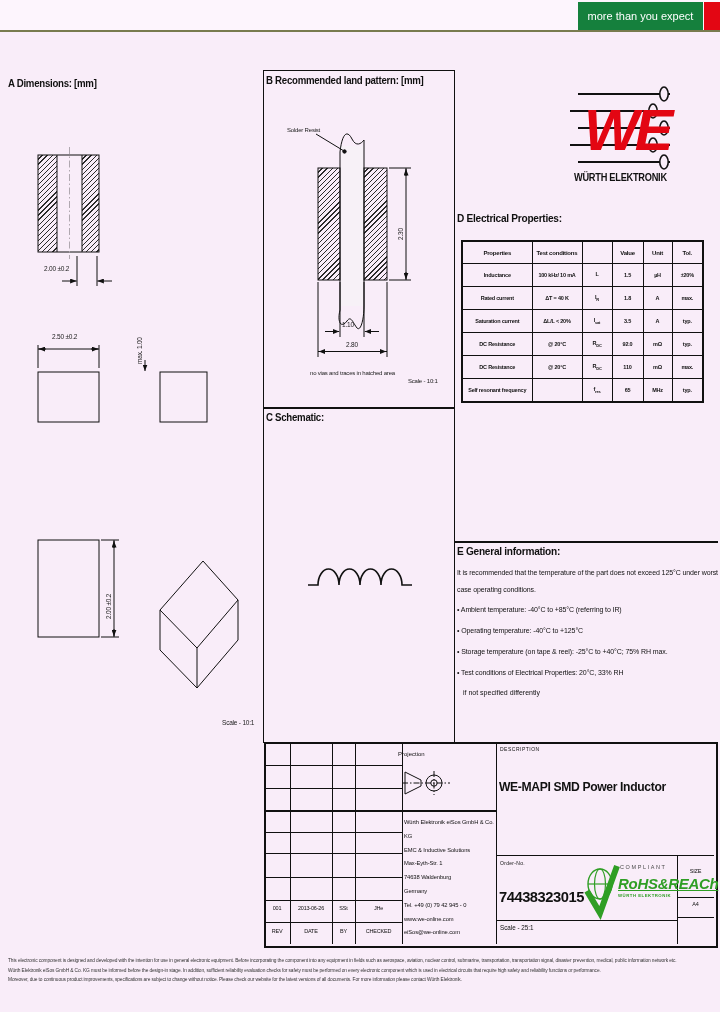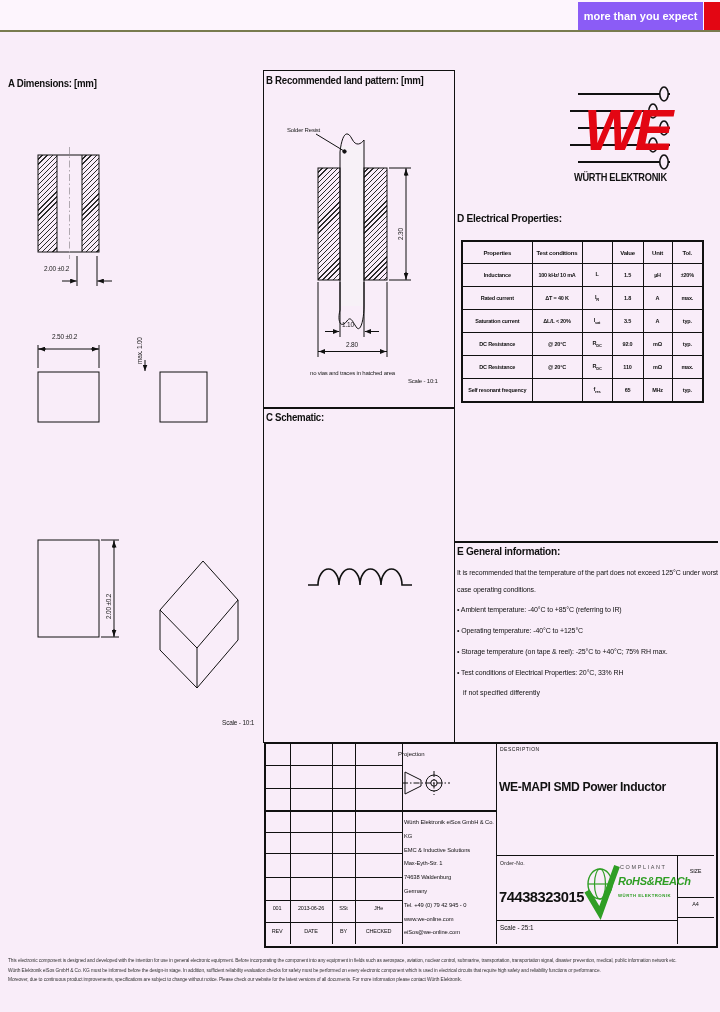--- a/index.html
+++ b/index.html
@@ -10,21 +10,21 @@
   .sec-title{font-weight:bold;font-size:10.5px;letter-spacing:-0.3px;transform:scaleX(0.92);transform-origin:0 0;}
   .dim{font-size:6.5px;color:#222;letter-spacing:-0.2px;}
   .small{font-size:6px;color:#222;letter-spacing:-0.2px;}
   .rot{transform:rotate(-90deg);transform-origin:0 0;}
   .hatch{position:absolute;background-image:repeating-linear-gradient(135deg,rgba(0,0,0,0) 0px,rgba(0,0,0,0) 2.7px,#2b2b2b 2.7px,#2b2b2b 3.6px);}
   .box{position:absolute;border:1.5px solid #111;}
   .tbl-h{position:absolute;height:0;border-top:1px solid #111;}
   .tbl-h2{position:absolute;height:0;border-top:2px solid #111;}
   .tbl-v{position:absolute;width:0;border-left:1px solid #111;}
   .topstrip{position:absolute;left:0;top:0;width:720px;height:30px;background:#fdf5fd;}
-  .tagline{position:absolute;left:578px;top:2px;width:125px;height:28px;background:#8b5cf6;color:#ffffff;font-weight:bold;font-size:11px;line-height:28px;text-align:center;}
+  .tagline{position:absolute;left:578px;top:2px;width:125px;height:28px;background:#15803d;color:#ffffff;font-weight:normal;font-size:11px;line-height:28px;text-align:center;}
   .redbox{position:absolute;left:704px;top:2px;width:16px;height:28px;background:#e30613;}
   .rule{position:absolute;left:0;top:30px;width:720px;height:2px;background:#787b4f;}
   table.props{position:absolute;left:461px;top:240px;width:241px;border-collapse:collapse;table-layout:fixed;border:2px solid #111;background:transparent;}
   table.props th,table.props td{border:1px solid #111;text-align:center;vertical-align:middle;padding:0;font-family:"Liberation Sans",sans-serif;color:#111;letter-spacing:-0.2px;overflow:hidden;}
   table.props th{font-size:6px;font-weight:bold;height:21px;}
   table.props td{font-size:5.5px;font-weight:bold;height:22px;}
   table.props sub{font-size:4px;}
   .e-text{position:absolute;font-size:7px;line-height:17px;color:#111;letter-spacing:-0.1px;}
   .bullet{position:absolute;font-size:7px;color:#111;letter-spacing:-0.1px;white-space:nowrap;}
   .bullet:before{content:"• ";}
@@ -308,21 +308,21 @@
   <div class="cellv" style="left:290px;top:928px;width:42px;">DATE</div>
   <div class="cellv" style="left:332px;top:928px;width:23px;">BY</div>
   <div class="cellv" style="left:355px;top:928px;width:47px;">CHECKED</div>
 
   <div class="lbl" style="left:500px;top:746px;font-size:5px;letter-spacing:0.5px;">DESCRIPTION</div>
   <div class="lbl" style="left:499px;top:779px;font-size:13.5px;font-weight:bold;letter-spacing:-0.4px;transform:scaleX(0.9);transform-origin:0 0;">WE-MAPI SMD Power Inductor</div>
   <div class="lbl" style="left:500px;top:860px;font-size:5px;letter-spacing:0.3px;">Order-No.</div>
   <div class="lbl" style="left:499px;top:888px;font-size:15.5px;font-weight:bold;letter-spacing:-0.5px;transform:scaleX(0.95);transform-origin:0 0;">74438323015</div>
 
   <div class="lbl" style="left:620px;top:864px;font-size:5.5px;letter-spacing:1.6px;color:#4a4a4a;">COMPLIANT</div>
-  <div class="lbl" style="left:618px;top:875px;font-size:11px;font-weight:bold;font-style:italic;color:#2f9e25;letter-spacing:-0.3px;">RoHS&amp;REACh</div>
+  <div class="lbl" style="left:618px;top:875px;font-size:15px;font-weight:bold;font-style:italic;color:#2f9e25;letter-spacing:-0.3px;text-decoration:underline;">RoHS&amp;REACh</div>
   <div class="lbl" style="left:618px;top:893px;font-size:4.3px;font-weight:bold;color:#2f9e25;letter-spacing:0.5px;">WÜRTH ELEKTRONIK</div>
 
   <div class="cellv" style="left:677px;top:868px;width:37px;">SIZE</div>
   <div class="cellv" style="left:677px;top:901px;width:37px;">A4</div>
   <div class="lbl" style="left:500px;top:924px;font-size:6.3px;">Scale - 25:1</div>
 
   <div class="disc">
     <div>This electronic component is designed and developed with the intention for use in general electronic equipment. Before incorporating the component into any equipment in fields such as aerospace, aviation, nuclear control, submarine, transportation, transportation signal, disaster prevention, medical, public information network etc.</div>
     <div>Würth Elektronik eiSos GmbH &amp; Co. KG must be informed before the design-in stage. In addition, sufficient reliability evaluation checks for safety must be performed on every electronic component which is used in electrical circuits that require high safety and reliability functions or performance.</div>
     <div>Moreover, due to continuous product improvements, specifications are subject to change without notice. Please check our website for the latest versions of all documents. For more information please contact Würth Elektronik.</div>

